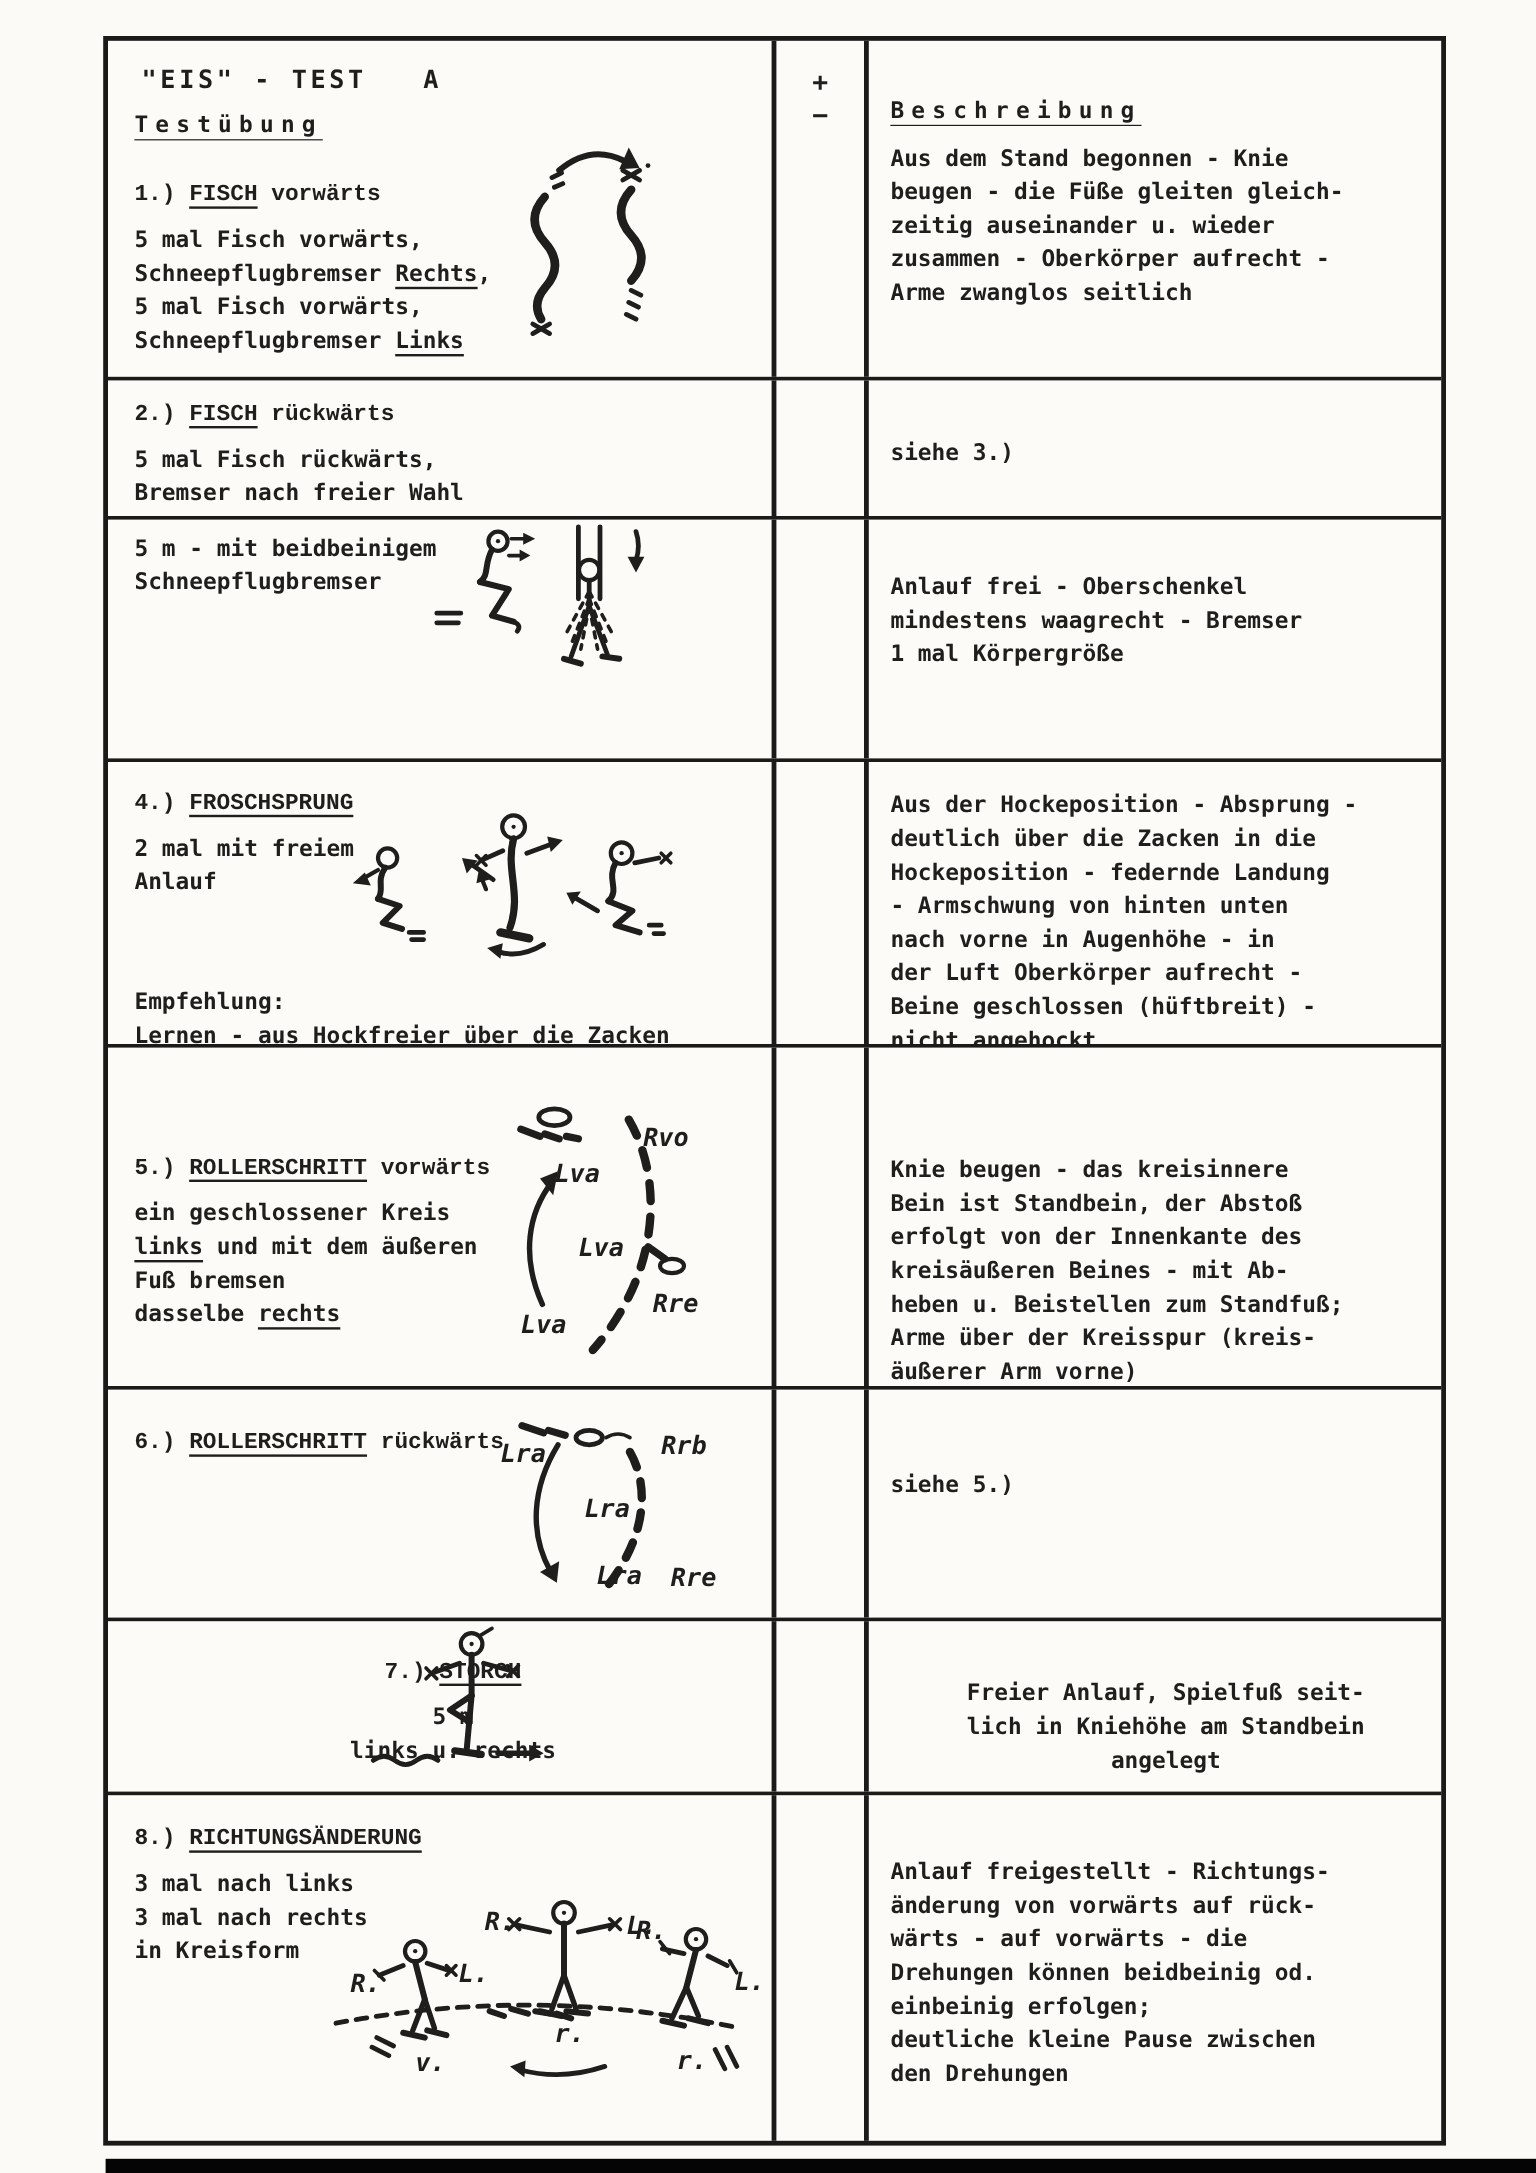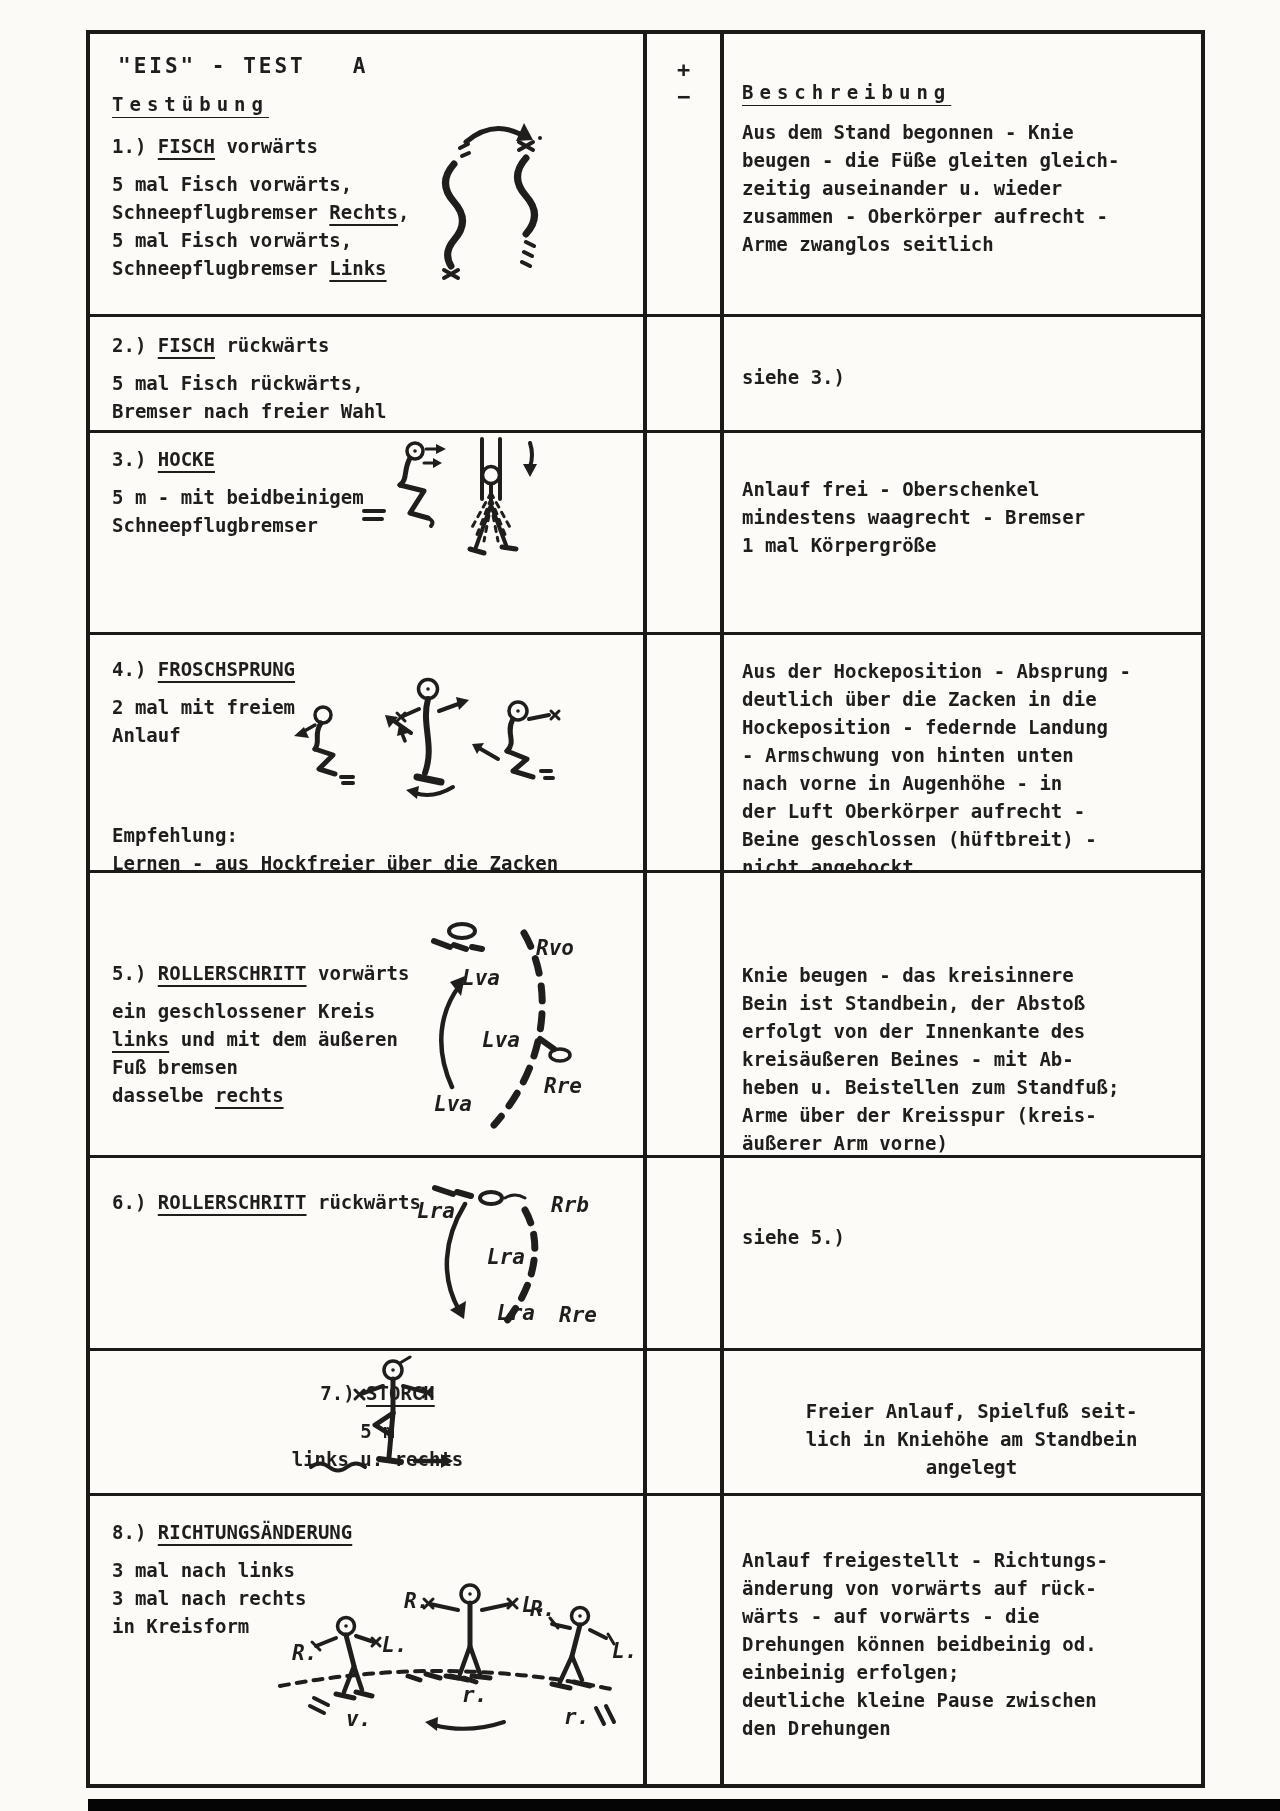--- a/index.html
+++ b/index.html
@@ -20,21 +20,21 @@
   .r5{height:285px;} .r6{height:193px;} .r7{height:145px;text-align:center;}
   .r8{flex:1; border-bottom:none;}
   .cell { height:100%; overflow:hidden; position:relative; }
   .c-left { width:557px; border-right:4px solid #1b1a18; }
   .c-mid  { width:77px;  border-right:4px solid #1b1a18; }
   .c-right{ flex:1; padding-left:18px; }
   u { text-decoration:underline; text-underline-offset:5px; text-decoration-thickness:2px; }
   .doc-title { margin:18px 0 0 28px; font-size:21px; letter-spacing:3px; white-space:pre; }
   .col-head { margin:10px 0 0 22px; letter-spacing:6px; text-decoration:underline; text-underline-offset:6px; width:fit-content; }
   .c-right .col-head { margin:44px 0 0 0; }
-  .ex-title { margin:14px 0 0 22px; white-space:pre-wrap; }
+  .ex-title { margin:30px 0 0 22px; white-space:pre-wrap;font-family:Liberation Mono, monospace; }
   .body-lines { margin:10px 0 0 22px; white-space:pre-wrap; }
   .desc-lines { margin:12px 0 0 0; white-space:pre-wrap; }
   .r2 .ex-title{margin-top:14px;}  .r2 .desc-lines{margin-top:46px;}
   .r3 .ex-title{margin-top:12px;}  .r3 .desc-lines{margin-top:42px;}
   .r4 .ex-title{margin-top:20px;}  .r4 .desc-lines{margin-top:22px;}
   .r5 .ex-title{margin-top:86px;}  .r5 .desc-lines{margin-top:88px;}
   .r6 .ex-title{margin-top:30px;}  .r6 .desc-lines{margin-top:65px;}
   .r7 .ex-title{margin-top:28px;}  .r7 .desc-lines{margin-top:46px;}
   .r8 .ex-title{margin-top:22px;}  .r8 .desc-lines{margin-top:50px;}
   .note-lines { position:absolute; left:22px; top:186px; white-space:pre-wrap; }
@@ -97,21 +97,20 @@
         <div class="body-lines">5 mal Fisch rückwärts,<br>Bremser nach freier Wahl</div>
       </div>
       <div class="cell c-mid"></div>
       <div class="cell c-right">
         <div class="desc-lines">siehe 3.)</div>
       </div>
     </div>
 
     <div class="row r3">
       <div class="cell c-left">
-        <div class="ex-title"><span>3.)</span> <span><u>HOCKE</u></span></div>
         <div class="body-lines">5 m - mit beidbeinigem<br>Schneepflugbremser</div>
         <svg class="fig fig-hocke" width="210" height="150" viewBox="0 0 210 150">
           <path d="M6 76 h20 M6 84 h18" stroke-width="4"></path>
           <circle cx="57" cy="16" r="8" stroke-width="3.5"></circle>
           <circle class="dot" cx="57" cy="16" r="1.8"></circle>
           <path d="M68 14 h14" stroke-width="3"></path>
             <polygon points="88,14 78,9 78,19"></polygon>
           <path d="M66 28 h12" stroke-width="3"></path>
             <polygon points="84,28 75,23 75,33"></polygon>
           <path d="M52 23 C45 36 50 44 42 50" stroke-width="5"></path>

